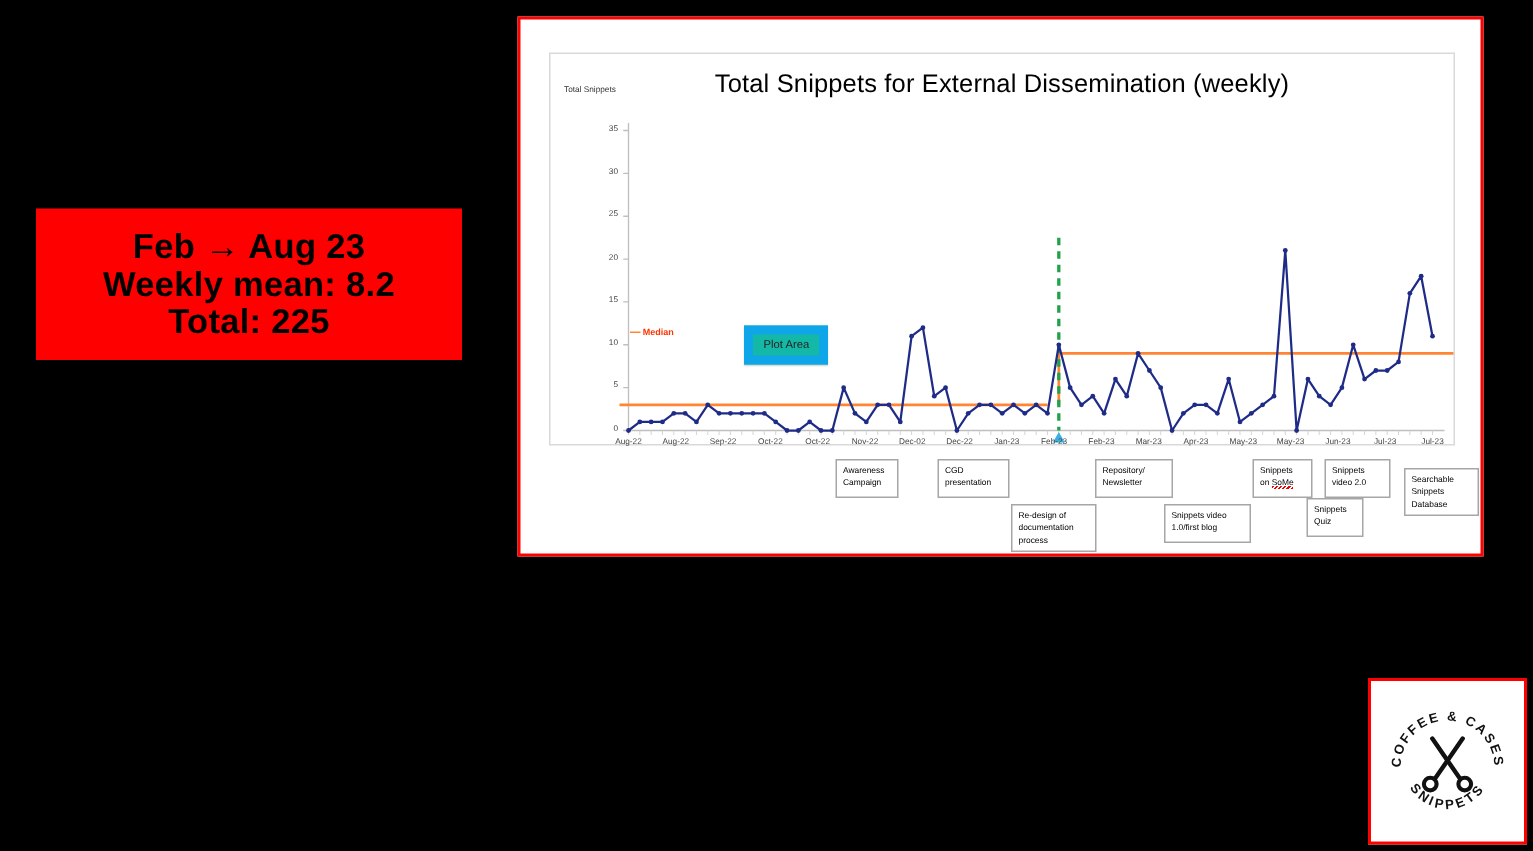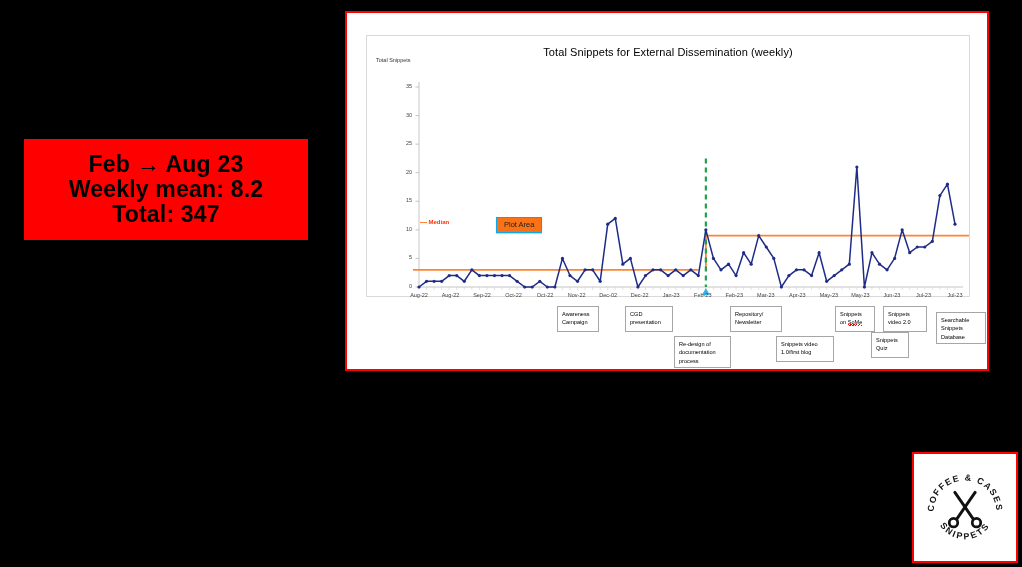--- a/index.html
+++ b/index.html
@@ -21,21 +21,21 @@
   #chart-panel{
     position:absolute;left:345px;top:11px;width:644px;height:360px;
     background:#FFFFFF;border:2px solid #FF0000;box-sizing:border-box;
   }
   #chart-inner{
     position:absolute;left:19px;top:22px;width:604px;height:262px;
     border:1px solid #D9D9D9;box-sizing:border-box;background:#fff;
   }
   #chart-title{
     position:absolute;left:0;top:10px;width:100%;text-align:center;
-    font-size:11px;color:#000;letter-spacing:.1px;
+    font-size:17px;color:#000;letter-spacing:.1px;
   }
   #y-axis-title{
     position:absolute;left:9px;top:21px;font-size:5.5px;color:#333;
   }
   
   #plot-svg{position:absolute;left:0;top:0;width:604px;height:262px;}
   
   .ylab{position:absolute;font-size:5.5px;color:#444;text-align:right;width:18px;}
   .xlab{position:absolute;font-size:5.5px;color:#444;text-align:center;width:34px;}
   
@@ -43,21 +43,21 @@
     position:absolute;left:53px;top:183px;font-size:6px;color:#FF3300;
     font-weight:bold;white-space:nowrap;
   }
   #median-legend .dash{
     display:inline-block;width:7px;height:0;border-top:1.4px solid #FF8534;
     vertical-align:middle;margin-right:1.5px;
   }
   
   #plot-area-tip{
     position:absolute;left:129px;top:181px;
-    background:#f97316;border:1px solid #0ea5e9;
+    background:#14b8a6;border:6px solid #0ea5e9;
     font-size:7.5px;color:#222;padding:2px 7px 3px 7px;
     box-shadow:0 1px 1px rgba(0,0,0,.18);
   }
   
   .note{
     position:absolute;border:1px solid #A6A6A6;background:#FFFFFF;
     font-size:5.6px;line-height:1.5;color:#000;padding:3px 4px;
     box-sizing:border-box;
   }
   .note .sp{position:relative;}
@@ -71,21 +71,21 @@
     background:#FFFFFF;border:2px solid #FF0000;box-sizing:border-box;
   }
   #logo-svg{position:absolute;left:50%;top:50%;transform:translate(-50%,-50%);}
 </style>
 </head>
 <body>
 
 <div id="summary-box">
   <div class="line">Feb → Aug 23</div>
   <div class="line">Weekly mean: 8.2</div>
-  <div class="line">Total: 347</div>
+  <div class="line">Total: 225</div>
 </div>
 
 <div id="chart-panel">
 
   <div id="chart-inner">
     <div id="chart-title">Total Snippets for External Dissemination (weekly)</div>
     <div id="y-axis-title">Total Snippets</div>
 
     <svg id="plot-svg" viewBox="0 0 604 262">
       <g id="axis-layer">

